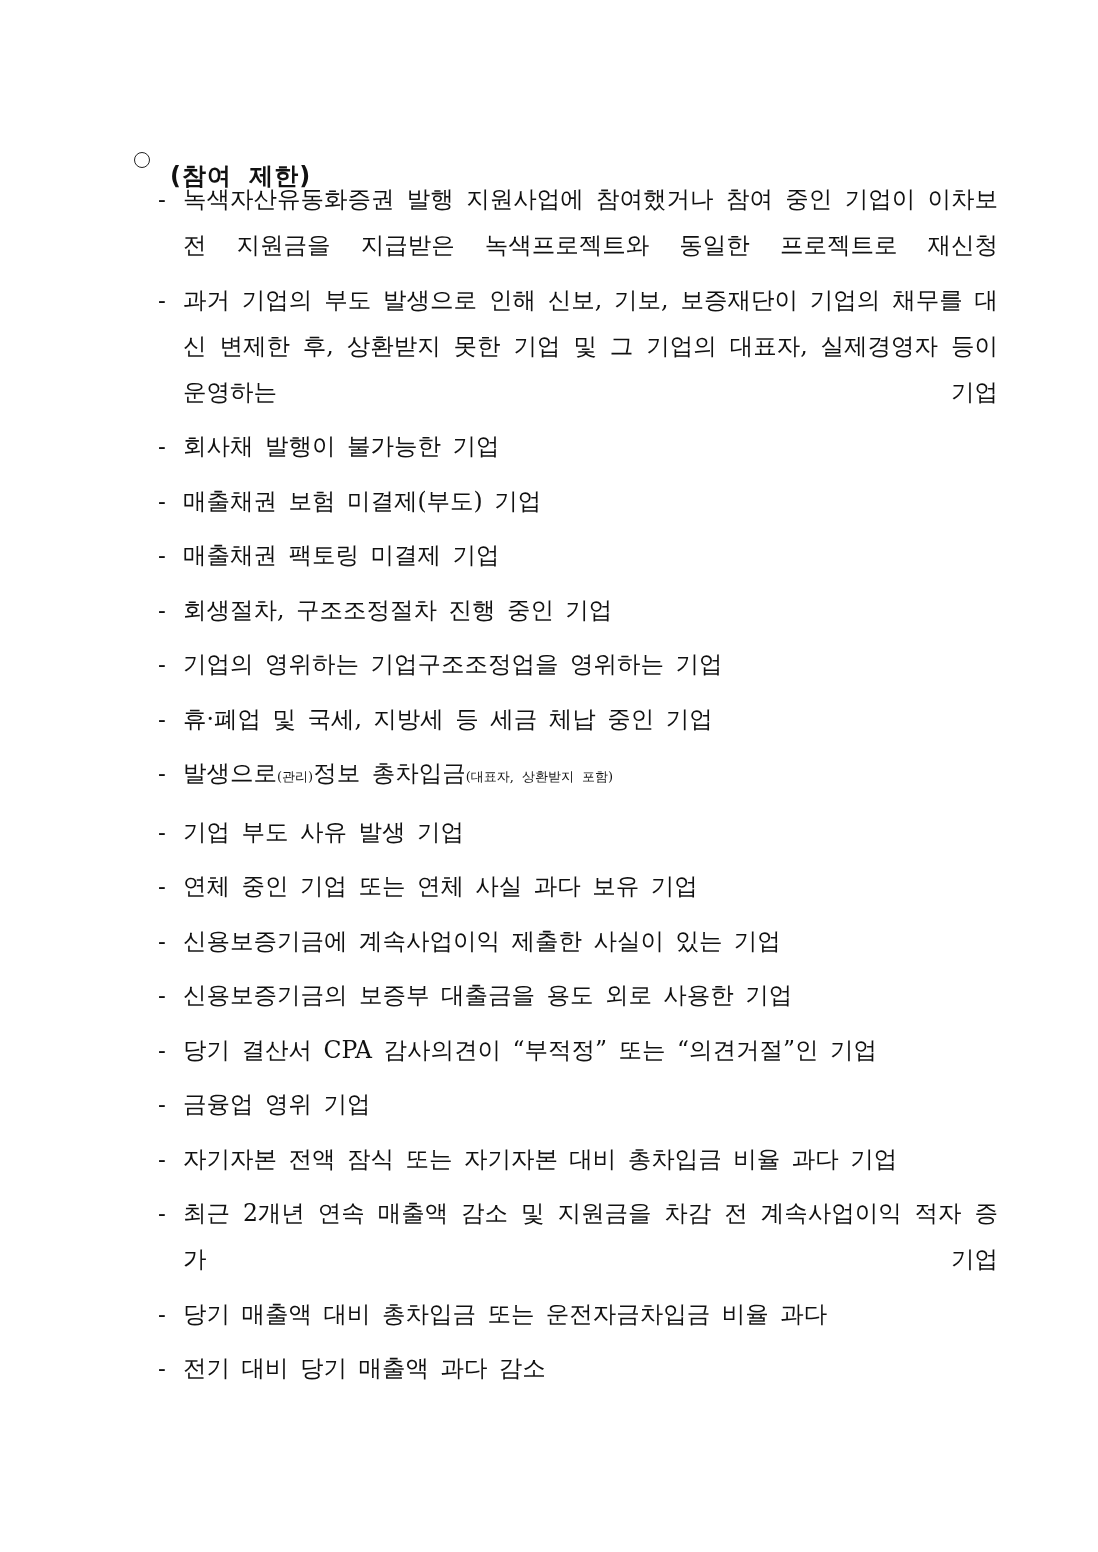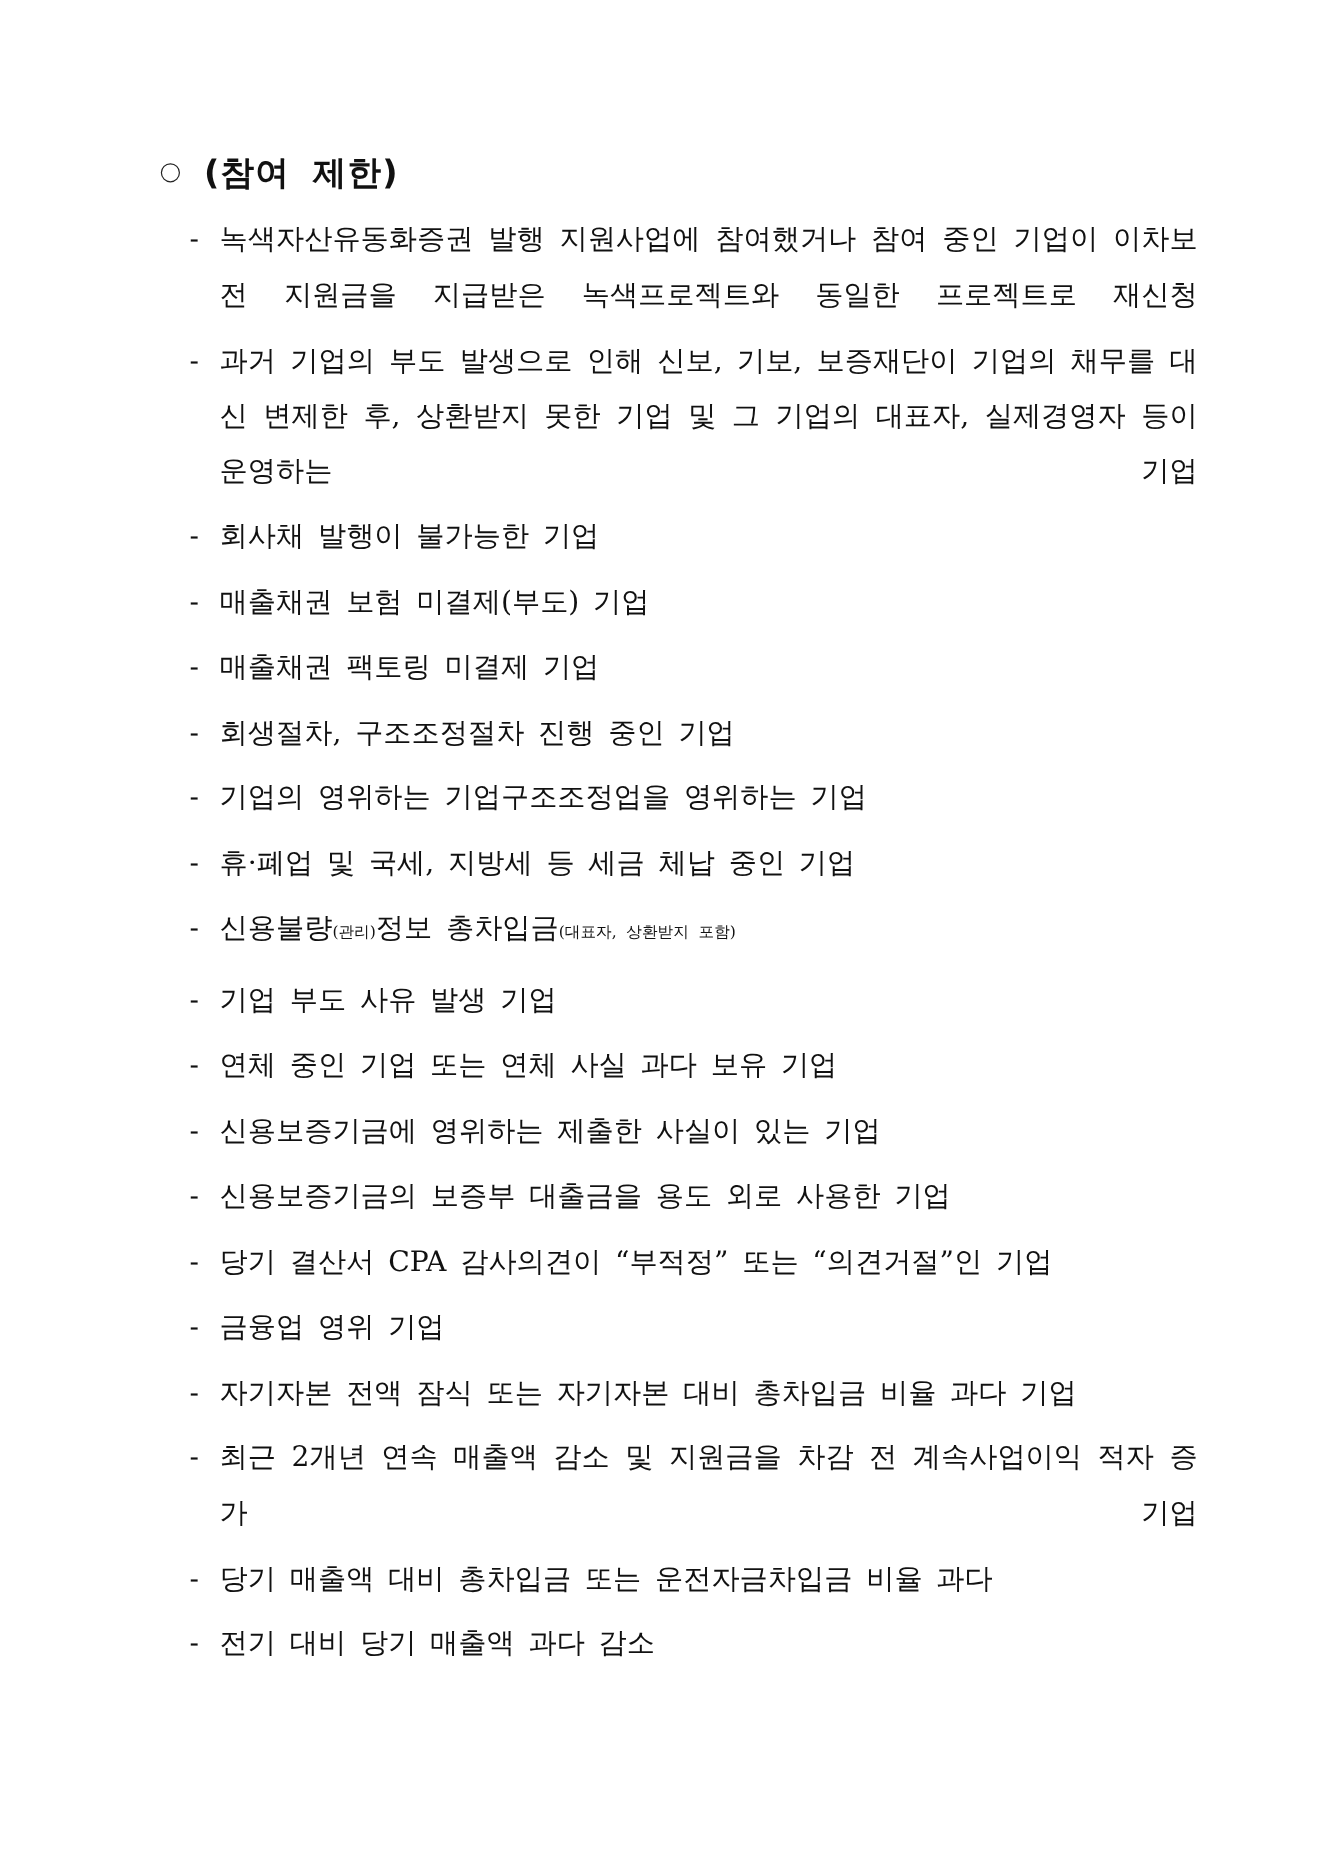--- a/index.html
+++ b/index.html
@@ -37,23 +37,24 @@
       width: 16px;
       height: 16px;
       border: 1.5px solid #222;
       border-radius: 50%;
       margin-right: 20px;
       box-sizing: border-box;
     }
     .section-heading .title {
       font-family: "DejaVu Sans", "Liberation Sans", sans-serif;
       font-weight: bold;
-      font-size: 28px;
+      font-size: 24px;
       letter-spacing: 1px;
       word-spacing: 8px;
+      margin-top: 32px;
     }
     .list {
       position: absolute;
       left: 158px;
       top: 176px;
       width: 840px;
       margin: 0;
       padding: 0;
       list-style: none;
     }
@@ -123,33 +124,33 @@
     <li class="list-item">
       <span class="dash">-</span>
       <span class="text">기업의 영위하는 기업구조조정업을 영위하는 기업</span>
     </li>
     <li class="list-item">
       <span class="dash">-</span>
       <span class="text">휴·폐업 및 국세, 지방세 등 세금 체납 중인 기업</span>
     </li>
     <li class="list-item">
       <span class="dash">-</span>
-      <span class="text"><span>신용불량</span><span class="small-paren">(관리)</span><span>정보 총차입금</span><span class="small-paren">(대표자, 상환받지 포함)</span></span>
+      <span class="text"><span>발생으로</span><span class="small-paren">(관리)</span><span>정보 총차입금</span><span class="small-paren">(대표자, 상환받지 포함)</span></span>
     </li>
     <li class="list-item">
       <span class="dash">-</span>
       <span class="text">기업 부도 사유 발생 기업</span>
     </li>
     <li class="list-item">
       <span class="dash">-</span>
       <span class="text">연체 중인 기업 또는 연체 사실 과다 보유 기업</span>
     </li>
     <li class="list-item">
       <span class="dash">-</span>
-      <span class="text">신용보증기금에 영위하는 제출한 사실이 있는 기업</span>
+      <span class="text">신용보증기금에 계속사업이익 제출한 사실이 있는 기업</span>
     </li>
     <li class="list-item">
       <span class="dash">-</span>
       <span class="text">신용보증기금의 보증부 대출금을 용도 외로 사용한 기업</span>
     </li>
     <li class="list-item">
       <span class="dash">-</span>
       <span class="text">당기 결산서 CPA 감사의견이 “부적정” 또는 “의견거절”인 기업</span>
     </li>
     <li class="list-item">

